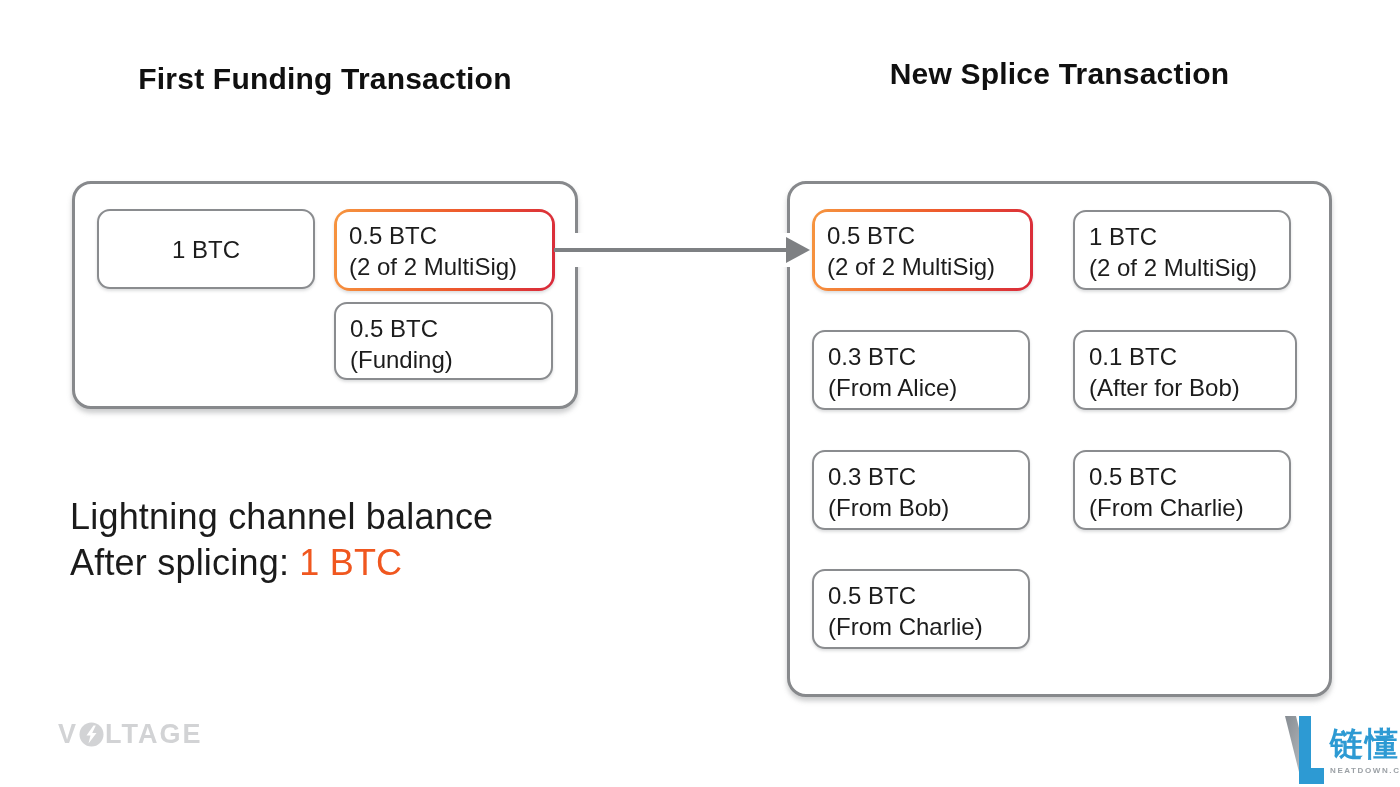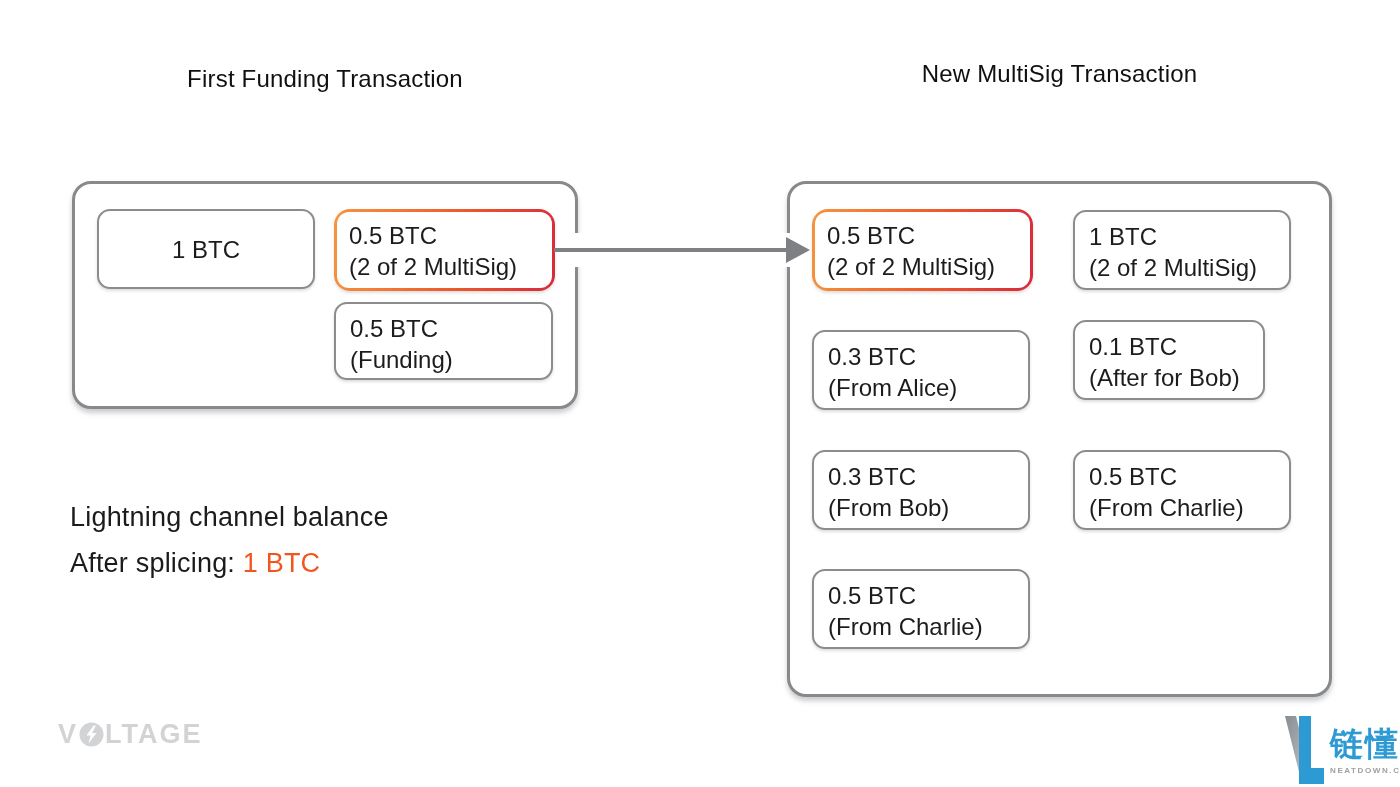--- a/index.html
+++ b/index.html
@@ -6,22 +6,22 @@
   html,body { width:1400px; height:787px; }
   body {
     position:relative;
     background:#ffffff;
     font-family:"Liberation Sans","DejaVu Sans",sans-serif;
     color:#1c1c1c;
     overflow:hidden;
   }
   .title {
     position:absolute;
-    font-size:24px;
-    font-weight:400;
+    font-size:30px;
+    font-weight:700;
     color:#101010;
     text-align:center;
     line-height:44px;
     letter-spacing:0.2px;
   }
   .container {
     position:absolute;
     background:#ffffff;
     border:3px solid #87898c;
     border-radius:19px;
@@ -59,21 +59,21 @@
     font-size:24px;
     line-height:31px;
     color:#1c1c1c;
     padding:8px 4px 0 12px;
   }
   .arrow-svg { position:absolute; left:548px; top:226px; }
   .note {
     position:absolute;
     left:70px;
     top:494px;
-    font-size:27px;
+    font-size:36px;
     line-height:46px;
     color:#1b1b1b;
     letter-spacing:0.2px;
   }
   .note .accent { color:#f0571f; }
   .voltage {
     position:absolute;
     left:58px;
     top:719px;
     font-size:27px;
@@ -109,21 +109,21 @@
     color:#9ca1a6;
     white-space:nowrap;
   }
 </style>
 </head>
 <body>
 
 <div class="title" style="left:72px; top:57px; width:506px;">First Funding Transaction</div>
 
 <div class="title" style="left:787px; top:52px; width:545px;">
-  <div>New MultiSig Transaction</div>
+  <div>New Splice Transaction</div>
 </div>
 
 <div class="container" style="left:72px; top:181px; width:506px; height:228px;">
 
   <div class="ubox center" style="left:22px; top:25px; width:218px; height:80px;">
     <span>1 BTC</span>
   </div>
 
   <div class="grad" style="left:259px; top:25px; width:221px; height:82px;">
     <div class="inner">
@@ -150,21 +150,21 @@
   <div class="ubox" style="left:283px; top:26px; width:218px; height:80px;">
     <div>1 BTC</div>
     <div>(2 of 2 MultiSig)</div>
   </div>
 
   <div class="ubox" style="left:22px; top:146px; width:218px; height:80px;">
     <div>0.3 BTC</div>
     <div>(From Alice)</div>
   </div>
 
-  <div class="ubox" style="left:283px; top:136px; width:192px; height:80px;">
+  <div class="ubox" style="left:283px; top:146px; width:224px; height:80px;">
     <div>0.1 BTC</div>
     <div>(After for Bob)</div>
   </div>
 
   <div class="ubox" style="left:22px; top:266px; width:218px; height:80px;">
     <div>0.3 BTC</div>
     <div>(From Bob)</div>
   </div>
 
   <div class="ubox" style="left:283px; top:266px; width:218px; height:80px;">

